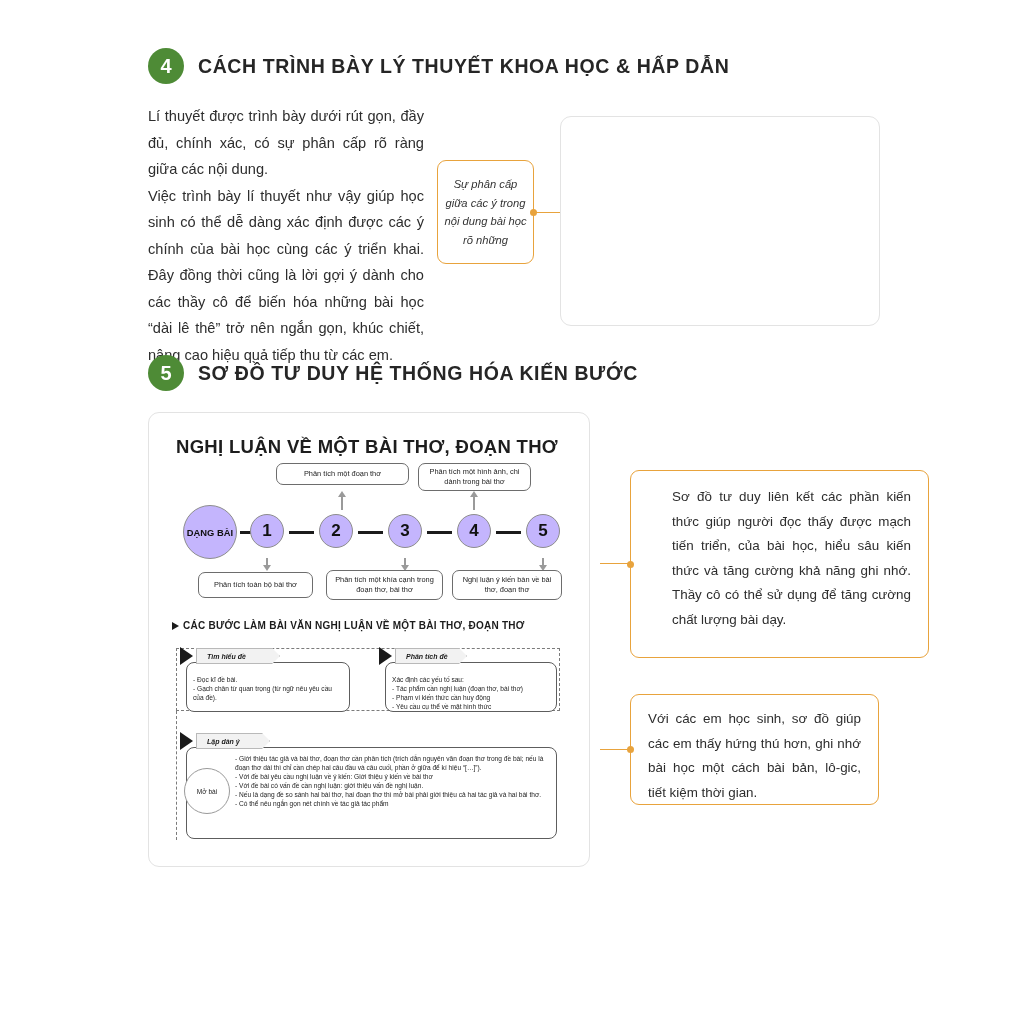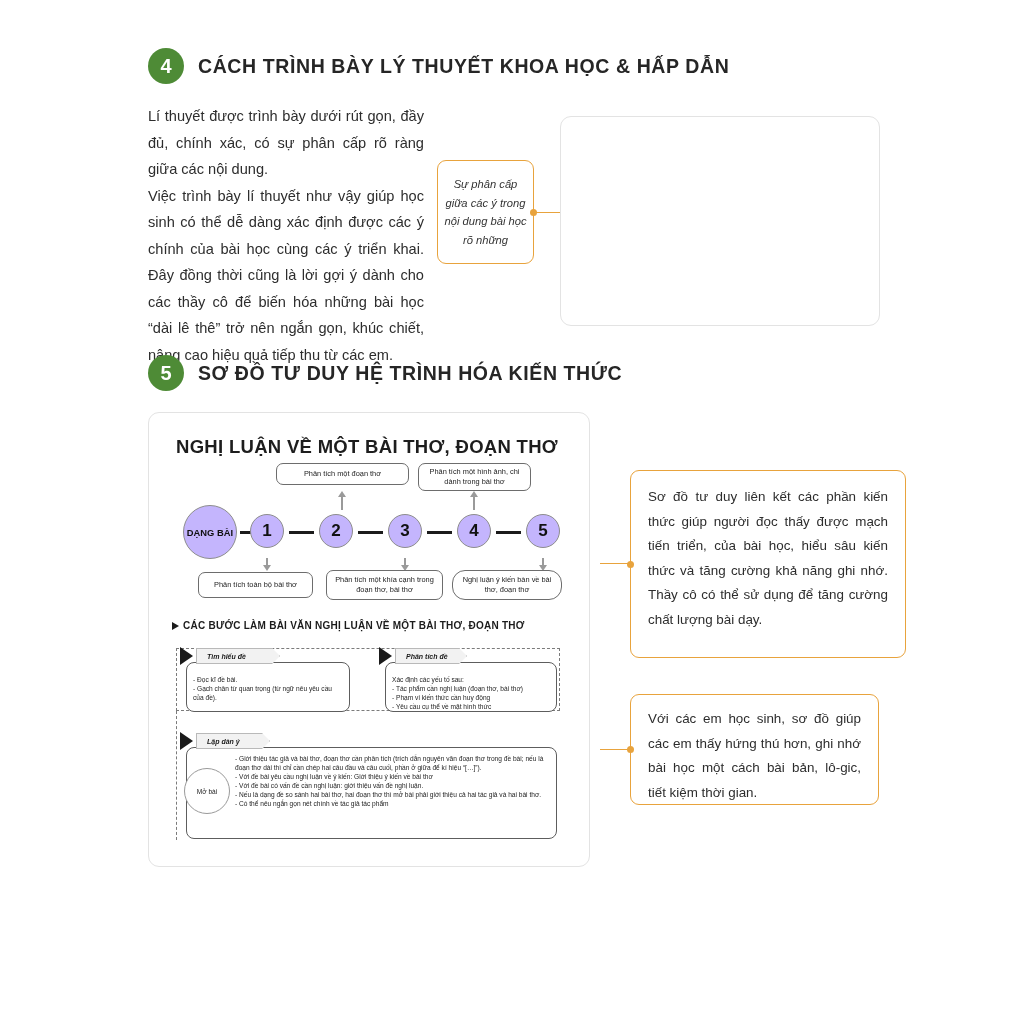--- a/index.html
+++ b/index.html
@@ -104,21 +104,21 @@
   .chev{
     position:absolute;width:0;height:0;
     border-top:9px solid transparent;border-bottom:9px solid transparent;
     border-left:13px solid #1a1a1a;
   }
   .ocirc{
     position:absolute;border:1px solid #9a9a9a;border-radius:50%;background:#fff;
     display:flex;align-items:center;justify-content:center;font-size:6.6px;color:#222;
   }
 
-  #s5-callout1{left:630px;top:470px;width:276px;height:188px;}
+  #s5-callout1{left:630px;top:470px;width:299px;height:188px;padding-left:24px;}
   #s5-callout1 .txt{font-size:13.4px;line-height:24.6px;text-align:justify;color:#2d2d2d;padding:14px 17px;}
   #s5-callout2{left:630px;top:694px;width:249px;height:111px;}
   #s5-callout2 .txt{font-size:13.4px;line-height:24.6px;text-align:justify;color:#2d2d2d;padding:12px 17px;}
   .leadline{position:absolute;height:1px;background:#e8a33d;}
 </style>
 </head>
 <body>
 
 <div class="page">
 
@@ -137,21 +137,21 @@
     <div class="dot"></div>
     <div class="lead"></div>
   </div>
 
   <div class="card" id="s4-card">
     
   </div>
 
   <div class="sec-head" id="sec5">
     <div class="badge">5</div>
-    <div class="sec-title">SƠ ĐỒ TƯ DUY HỆ TRÌNH HÓA KIẾN THỨC</div>
+    <div class="sec-title">SƠ ĐỒ TƯ DUY HỆ THỐNG HÓA KIẾN BƯỚC</div>
   </div>
 
   <div class="card" id="s5-card"></div>
   <div id="mm-title">NGHỊ LUẬN VỀ MỘT BÀI THƠ, ĐOẠN THƠ</div>
 
   <div class="rbox" style="left:276px;top:463px;width:133px;height:22px;">Phân tích một đoạn thơ</div>
   <div class="rbox" style="left:418px;top:463px;width:113px;height:28px;">Phân tích một hình ảnh, chi dành trong bài thơ</div>
   <div class="uparrow-stem" style="left:341px;top:496px;height:14px;"></div>
   <div class="uparrow" style="left:338px;top:491px;"></div>
   <div class="uparrow-stem" style="left:473px;top:496px;height:14px;"></div>
@@ -174,21 +174,21 @@
 
   <div class="uparrow-stem" style="left:266px;top:558px;height:8px;"></div>
   <div class="dnarrow" style="left:263px;top:565px;"></div>
   <div class="uparrow-stem" style="left:404px;top:558px;height:8px;"></div>
   <div class="dnarrow" style="left:401px;top:565px;"></div>
   <div class="uparrow-stem" style="left:542px;top:558px;height:8px;"></div>
   <div class="dnarrow" style="left:539px;top:565px;"></div>
 
   <div class="rbox" style="left:198px;top:572px;width:115px;height:26px;">Phân tích toàn bộ bài thơ</div>
   <div class="rbox" style="left:326px;top:570px;width:117px;height:30px;">Phân tích một khía cạnh trong đoạn thơ, bài thơ</div>
-  <div class="rbox" style="left:452px;top:570px;width:110px;height:30px;border-radius:13px;">Nghị luận ý kiến bàn về bài thơ, đoạn thơ</div>
+  <div class="rbox" style="left:452px;top:570px;width:110px;height:30px;">Nghị luận ý kiến bàn về bài thơ, đoạn thơ</div>
 
   <div id="steps-head">
     <span class="tri"></span>
     <span>CÁC BƯỚC LÀM BÀI VĂN NGHỊ LUẬN VỀ MỘT BÀI THƠ, ĐOẠN THƠ</span>
   </div>
 
   <div class="dashwrap" style="left:176px;top:648px;width:384px;height:63px;"></div>
 
   <div class="stepbox" style="left:186px;top:662px;width:164px;height:50px;">
     <div style="height:8px;"></div>

